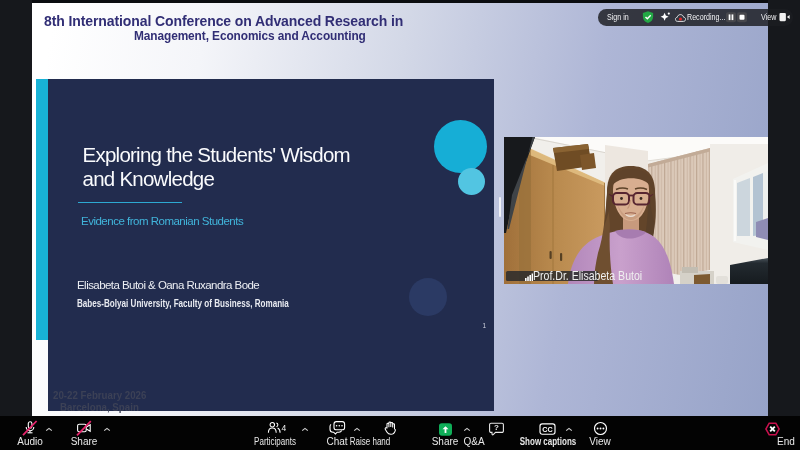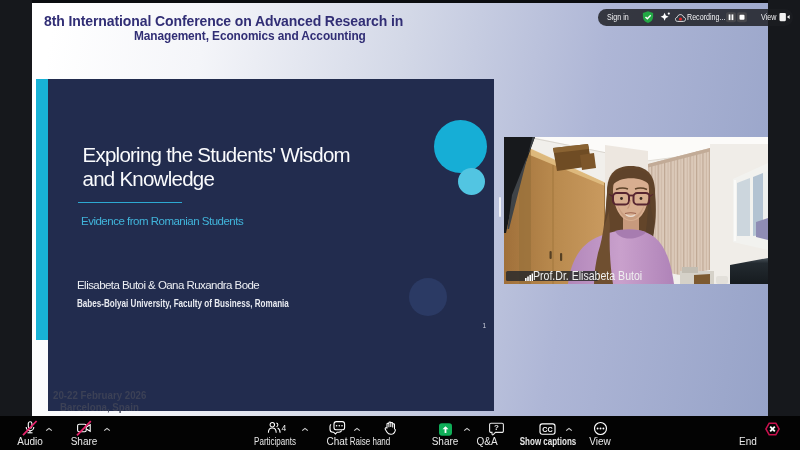--- a/index.html
+++ b/index.html
@@ -254,34 +254,34 @@
       <path d="M3.5,5.9 L6.5,2.9 L9.5,5.9 Z" fill="#fff"></path>
     </svg>
   <span class="tblabel" style="left:445px;">Share</span>
   <svg class="caret" style="left:462.5px; top:427px;" width="8" height="5" viewBox="0 0 8 5">
       <path d="M1.2,3.6 L4,1.4 L6.8,3.6" stroke="#cccccc" stroke-width="1.2" fill="none"></path>
     </svg>
   <svg class="tbicon" style="left:489px; top:421.5px;" width="15" height="15" viewBox="0 0 15 15">
       <path d="M2,1.2 H13 a1.4,1.4 0 0 1 1.4,1.4 V9 a1.4,1.4 0 0 1 -1.4,1.4 H6.5 L4.2,12.6 C3.7,13.1 3,12.8 3,12.1 V10.4 H2 A1.4,1.4 0 0 1 0.6,9 V2.6 A1.4,1.4 0 0 1 2,1.2 Z" fill="none" stroke="#e8e8e8" stroke-width="1.1"></path>
       <text x="7.5" y="8.3" font-size="8" font-weight="bold" fill="#e8e8e8" text-anchor="middle" font-family="Liberation Sans,sans-serif">?</text>
     </svg>
-  <span class="tblabel" style="left:487px;text-align:center;">Q&amp;A</span>
+  <span class="tblabel" style="left:474px;text-align:center;">Q&amp;A</span>
   <svg class="tbicon" style="left:539px; top:420.5px;" width="17" height="16" viewBox="0 0 17 16">
       <rect x="1" y="2.8" width="15" height="10.4" rx="2.2" fill="none" stroke="#fff" stroke-width="1.15"></rect>
       <text x="8.5" y="11" font-size="7.2" font-weight="bold" fill="#fff" text-anchor="middle" font-family="Liberation Sans,sans-serif">CC</text>
     </svg>
   <span class="tblabel" style="left:547.5px;font-weight:bold;"><i>Show captions</i></span>
   <svg class="caret" style="left:564.5px; top:427px;" width="8" height="5" viewBox="0 0 8 5">
       <path d="M1.2,3.6 L4,1.4 L6.8,3.6" stroke="#cccccc" stroke-width="1.2" fill="none"></path>
     </svg>
   <svg class="tbicon" style="left:593px; top:421px;" width="15" height="15" viewBox="0 0 15 15">
       <circle cx="7.5" cy="7.5" r="6" fill="none" stroke="#fff" stroke-width="1.15"></circle>
       <circle cx="4.6" cy="7.5" r="0.95" fill="#fff"></circle>
       <circle cx="7.5" cy="7.5" r="0.95" fill="#fff"></circle>
       <circle cx="10.4" cy="7.5" r="0.95" fill="#fff"></circle>
     </svg>
   <span class="tblabel" style="left:600px;">View</span>
   <svg class="tbicon" style="left:764.5px; top:422px;" width="15" height="14" viewBox="0 0 15 14">
       <path d="M4.2,1.2 H10.8 L14.1,7 L10.8,12.8 H4.2 L0.9,7 Z" fill="none" stroke="#c8114d" stroke-width="1.6"></path>
       <path d="M5.2,4.6 L9.8,9.4 M9.8,4.6 L5.2,9.4" stroke="#fff" stroke-width="1.9"></path>
     </svg>
-  <span class="tblabel" style="left:748px;">End</span>
+  <span class="tblabel" style="left:786px;">End</span>
 </div>
 
 </body></html>

